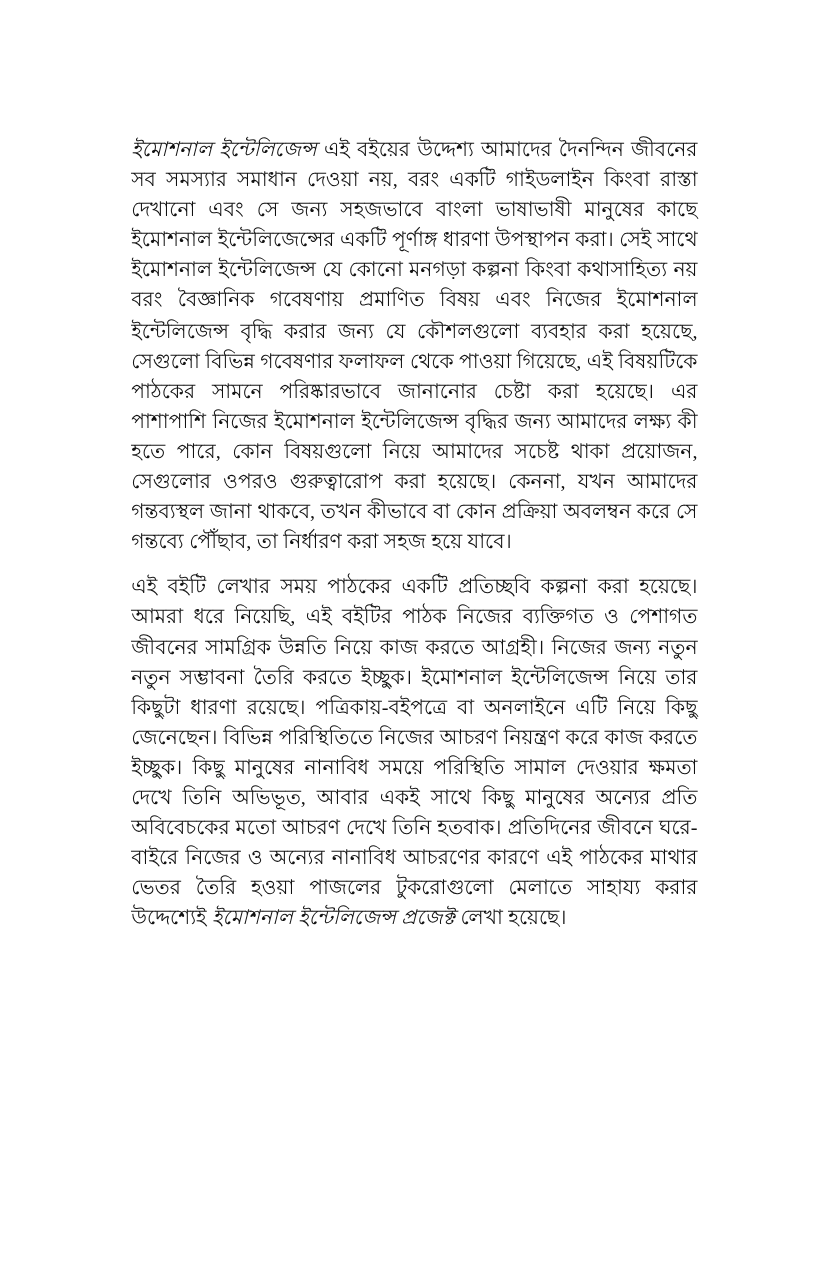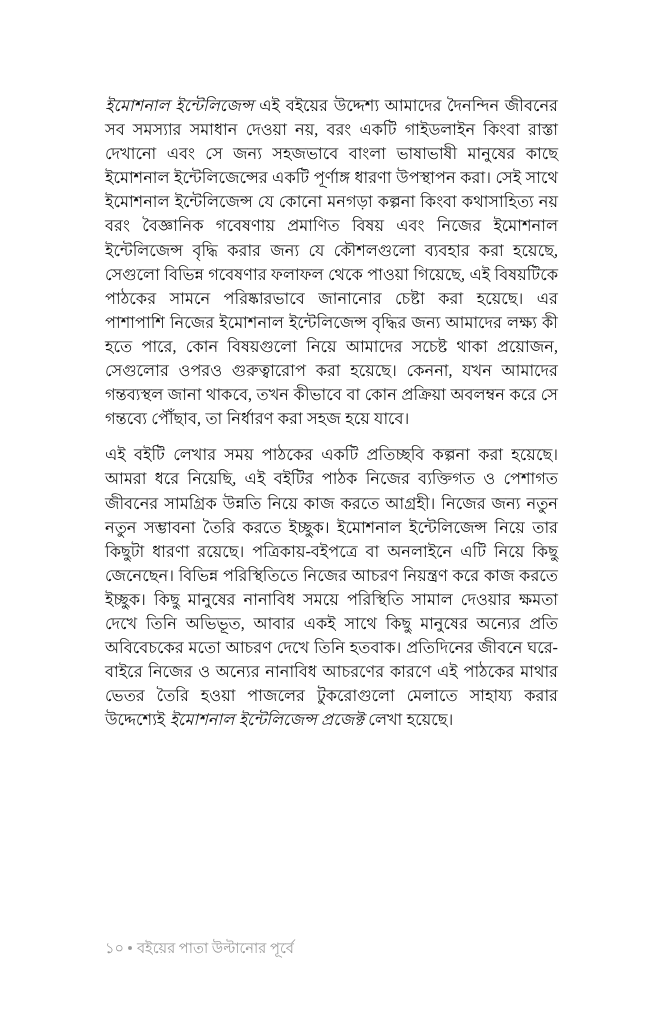--- a/index.html
+++ b/index.html
@@ -15,21 +15,21 @@
     position: relative;
     width: 663px;
     height: 1024px;
     background: #ffffff;
     overflow: hidden;
     box-sizing: border-box;
   }
   .text-column {
     position: absolute;
     left: 105px;
-    top: 94px;
+    top: 108px;
     width: 453px;
   }
   .para {
     margin: 0 0 12px 0;
     padding: 0;
     font-size: 16.2px;
     line-height: 24.1px;
     color: #121212;
     text-align: justify;
     text-justify: inter-word;
@@ -80,17 +80,14 @@
 
   <div class="text-column">
 
     <p class="para"><span class="it">ইমোশনাল ইন্টেলিজেন্স</span><span> এই বইয়ের উদ্দেশ্য আমাদের দৈনন্দিন জীবনের সব সমস্যার সমাধান দেওয়া নয়, বরং একটি গাইডলাইন কিংবা রাস্তা দেখানো এবং সে জন্য সহজভাবে বাংলা ভাষাভাষী মানুষের কাছে ইমোশনাল ইন্টেলিজেন্সের একটি পূর্ণাঙ্গ ধারণা উপস্থাপন করা। সেই সাথে ইমোশনাল ইন্টেলিজেন্স যে কোনো মনগড়া কল্পনা কিংবা কথাসাহিত্য নয় বরং বৈজ্ঞানিক গবেষণায় প্রমাণিত বিষয় এবং নিজের ইমোশনাল ইন্টেলিজেন্স বৃদ্ধি করার জন্য যে কৌশলগুলো ব্যবহার করা হয়েছে, সেগুলো বিভিন্ন গবেষণার ফলাফল থেকে পাওয়া গিয়েছে, এই বিষয়টিকে পাঠকের সামনে পরিষ্কারভাবে জানানোর চেষ্টা করা হয়েছে। এর পাশাপাশি নিজের ইমোশনাল ইন্টেলিজেন্স বৃদ্ধির জন্য আমাদের লক্ষ্য কী হতে পারে, কোন বিষয়গুলো নিয়ে আমাদের সচেষ্ট থাকা প্রয়োজন, সেগুলোর ওপরও গুরুত্বারোপ করা হয়েছে। কেননা, যখন আমাদের গন্তব্যস্থল জানা থাকবে, তখন কীভাবে বা কোন প্রক্রিয়া অবলম্বন করে সে গন্তব্যে পৌঁছাব, তা নির্ধারণ করা সহজ হয়ে যাবে।</span></p>
 
     <p class="para"><span>এই বইটি লেখার সময় পাঠকের একটি প্রতিচ্ছবি কল্পনা করা হয়েছে। আমরা ধরে নিয়েছি, এই বইটির পাঠক নিজের ব্যক্তিগত ও পেশাগত জীবনের সামগ্রিক উন্নতি নিয়ে কাজ করতে আগ্রহী। নিজের জন্য নতুন নতুন সম্ভাবনা তৈরি করতে ইচ্ছুক। ইমোশনাল ইন্টেলিজেন্স নিয়ে তার কিছুটা ধারণা রয়েছে। পত্রিকায়-বইপত্রে বা অনলাইনে এটি নিয়ে কিছু জেনেছেন। বিভিন্ন পরিস্থিতিতে নিজের আচরণ নিয়ন্ত্রণ করে কাজ করতে ইচ্ছুক। কিছু মানুষের নানাবিধ সময়ে পরিস্থিতি সামাল দেওয়ার ক্ষমতা দেখে তিনি অভিভূত, আবার একই সাথে কিছু মানুষের অন্যের প্রতি অবিবেচকের মতো আচরণ দেখে তিনি হতবাক। প্রতিদিনের জীবনে ঘরে-বাইরে নিজের ও অন্যের নানাবিধ আচরণের কারণে এই পাঠকের মাথার ভেতর তৈরি হওয়া পাজলের টুকরোগুলো মেলাতে সাহায্য করার উদ্দেশ্যেই </span><span class="it">ইমোশনাল ইন্টেলিজেন্স প্রজেক্ট</span><span> লেখা হয়েছে।</span></p>
 
 
   </div>
 
-  <div class="footer">
-    <span class="folio">১০</span><span class="dot"></span><span class="runhead">বইয়ের পাতা উল্টানোর পূর্বে</span>
-  </div>
 
 </div>
 
 </body></html>

